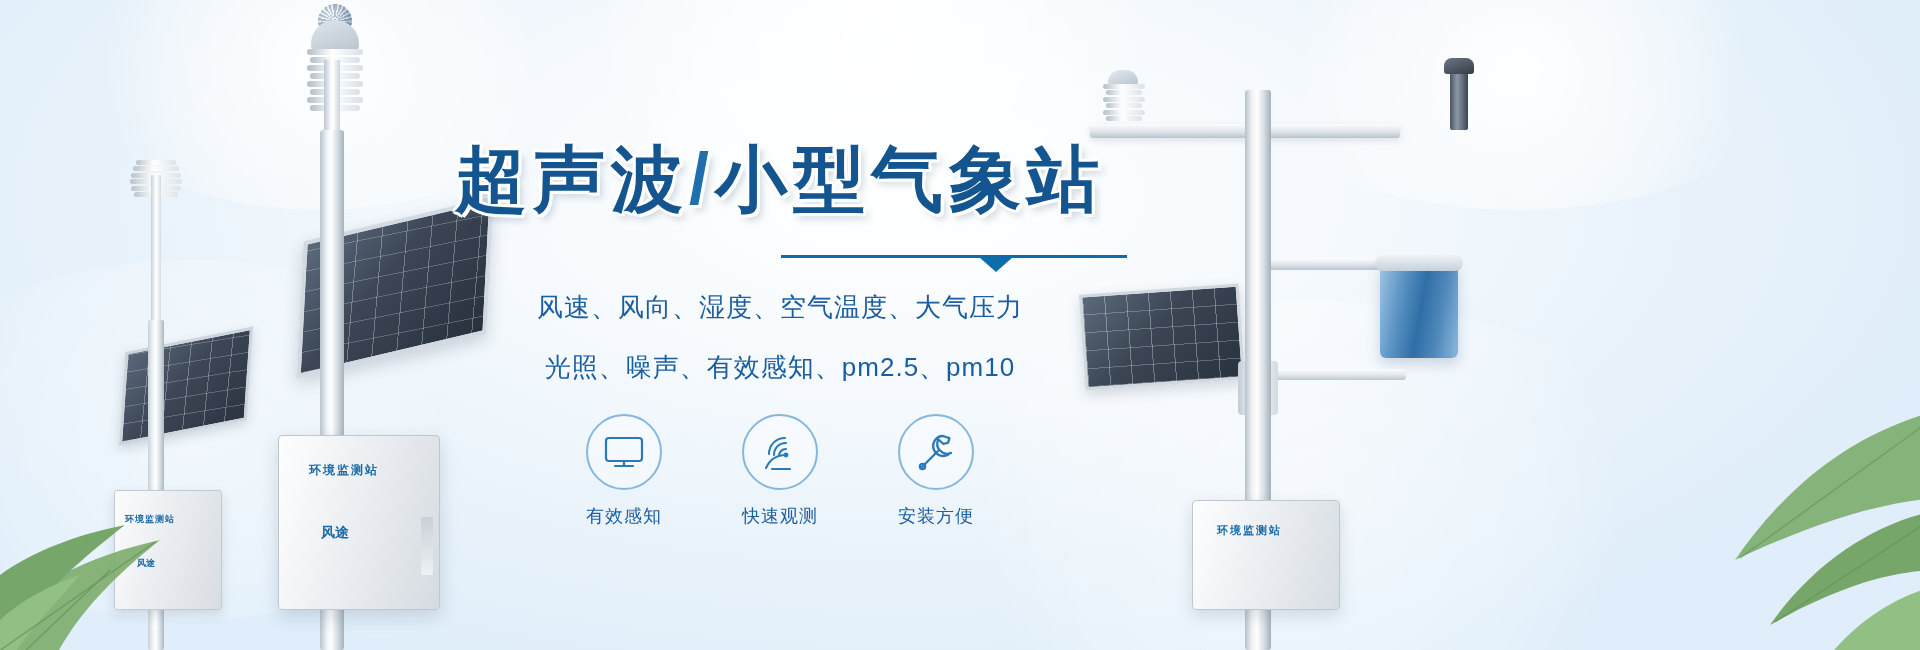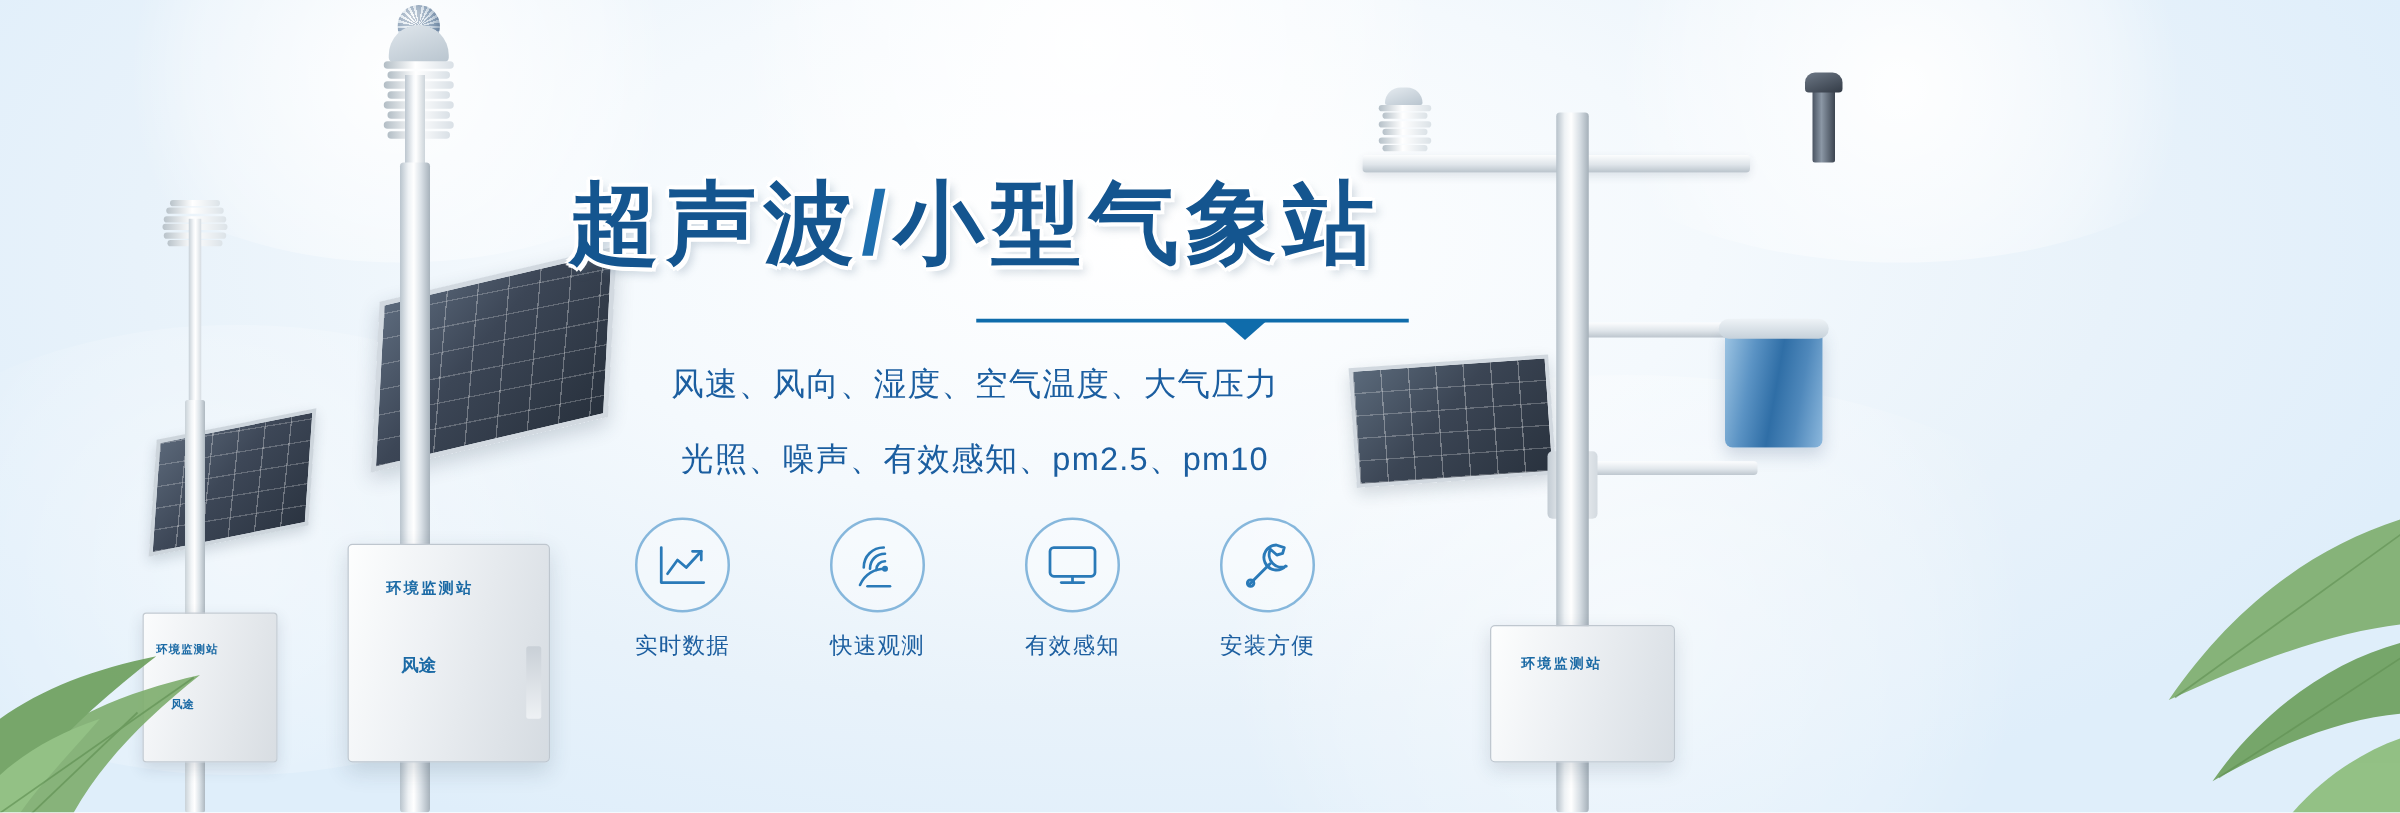--- a/index.html
+++ b/index.html
@@ -421,58 +421,48 @@
     <div class="divider-wrap">
       <div class="divider-line"></div>
       <div class="divider-arrow"></div>
     </div>
 
     <div class="sub">风速、风向、湿度、空气温度、大气压力</div>
     <div class="sub">光照、噪声、有效感知、pm2.5、pm10</div>
 
     <div class="features">
 
+
       <div class="feature">
         <div class="circle">
-          <svg width="40" height="34" viewBox="0 0 40 34" fill="none" stroke="#2a7ab8" stroke-width="2.2" stroke-linecap="round" stroke-linejoin="round">
-            <polyline points="3,3 3,31 37,31"></polyline>
-            <polyline points="8,24 16,13 23,19 35,6"></polyline>
-            <polyline points="35,13 35,6 28,6"></polyline>
+          <svg width="42" height="34" viewBox="0 0 42 34" fill="none" stroke="#2a7ab8" stroke-width="2.2" stroke-linecap="round" stroke-linejoin="round">
+            <rect x="3" y="3" width="36" height="23" rx="3"></rect>
+            <line x1="21" y1="26" x2="21" y2="31"></line>
+            <line x1="12" y1="31" x2="30" y2="31"></line>
           </svg>
         </div>
-        <div class="cap">实时数据</div>
+        <div class="cap">有效感知</div>
       </div>
 
       <div class="feature">
         <div class="circle">
           <svg width="40" height="38" viewBox="0 0 40 38" fill="none" stroke="#2a7ab8" stroke-width="2.1" stroke-linecap="round" stroke-linejoin="round">
             <path d="M9 21 C9 12 16 5 25 5"></path>
             <path d="M14 22 C14 15 19 10 26 10"></path>
             <path d="M19 23 C19 19 22 16 26 16"></path>
             <circle cx="26" cy="22" r="2.4" fill="#2a7ab8" stroke="none"></circle>
             <path d="M6 35 C10 26 18 22 26 22"></path>
             <path d="M12 36 L30 36"></path>
           </svg>
         </div>
         <div class="cap">快速观测</div>
       </div>
 
       <div class="feature">
         <div class="circle">
-          <svg width="42" height="34" viewBox="0 0 42 34" fill="none" stroke="#2a7ab8" stroke-width="2.2" stroke-linecap="round" stroke-linejoin="round">
-            <rect x="3" y="3" width="36" height="23" rx="3"></rect>
-            <line x1="21" y1="26" x2="21" y2="31"></line>
-            <line x1="12" y1="31" x2="30" y2="31"></line>
-          </svg>
-        </div>
-        <div class="cap">有效感知</div>
-      </div>
-
-      <div class="feature">
-        <div class="circle">
           <svg width="40" height="40" viewBox="0 0 40 40" fill="none" stroke="#2a7ab8" stroke-width="2.3" stroke-linecap="round" stroke-linejoin="round">
             <path d="M27 4 a10 10 0 1 0 7.5 16.8 L35 21 a10 10 0 0 1 -12.7 -13.6 L27.5 12 l4.6 -1.3 l1.3 -4.6 Z"></path>
             <path d="M22 19 L6 35"></path>
             <circle cx="6.5" cy="34.5" r="2.6"></circle>
           </svg>
         </div>
         <div class="cap">安装方便</div>
       </div>
 
     </div>

